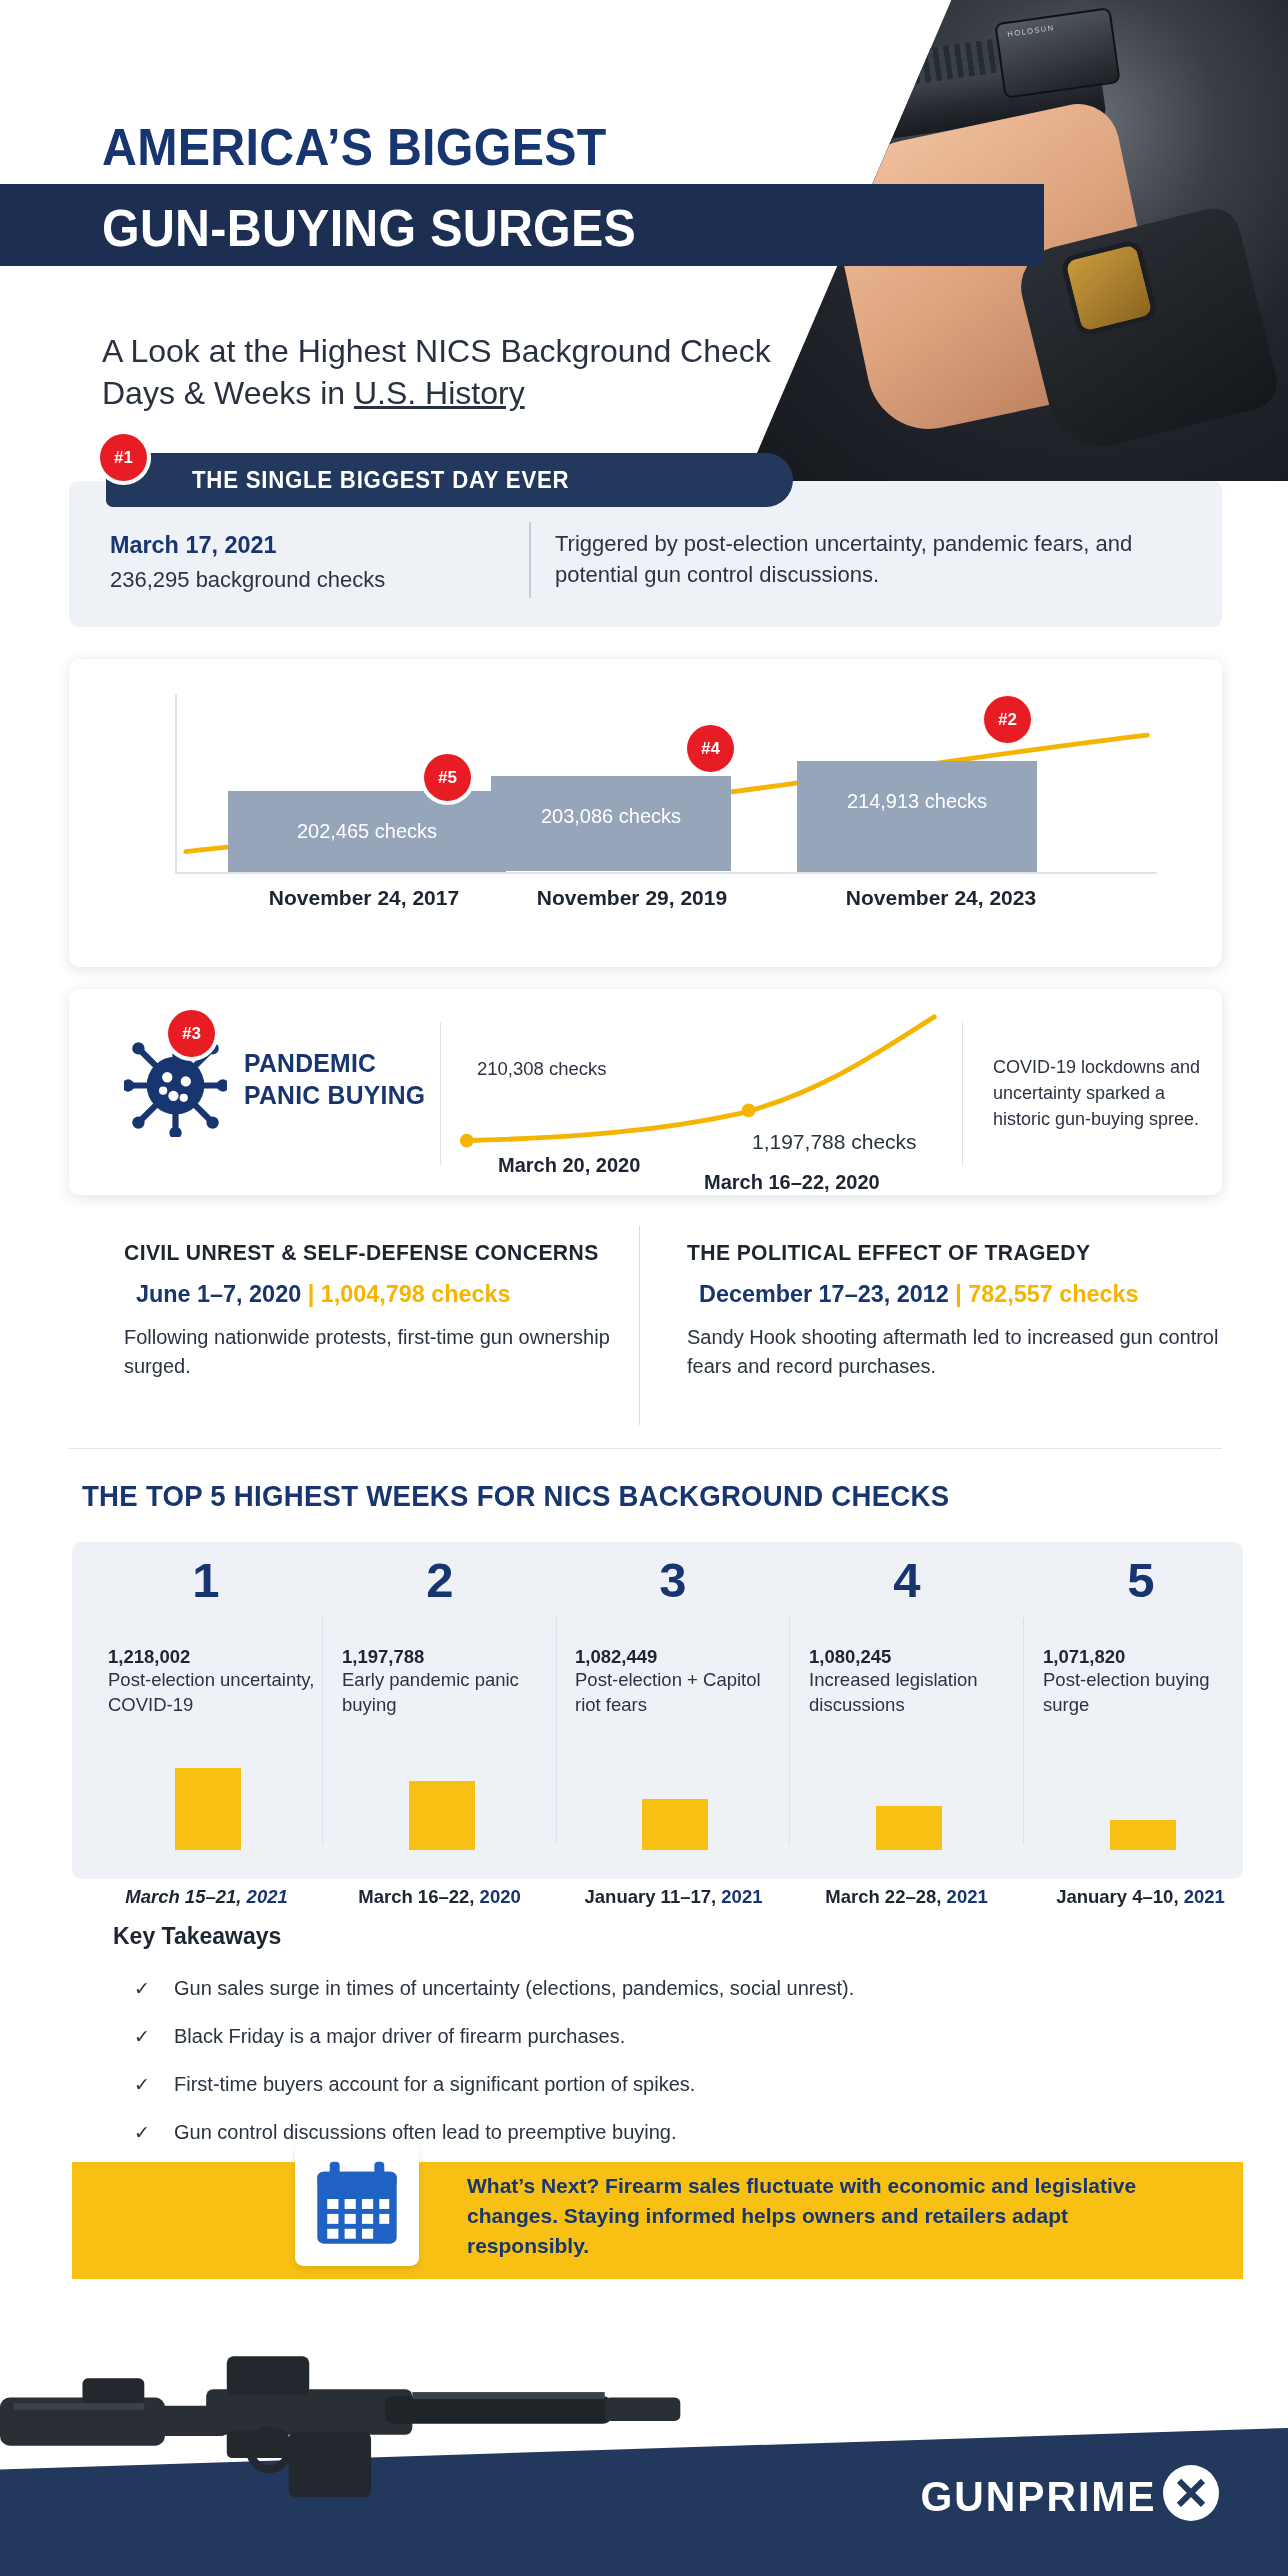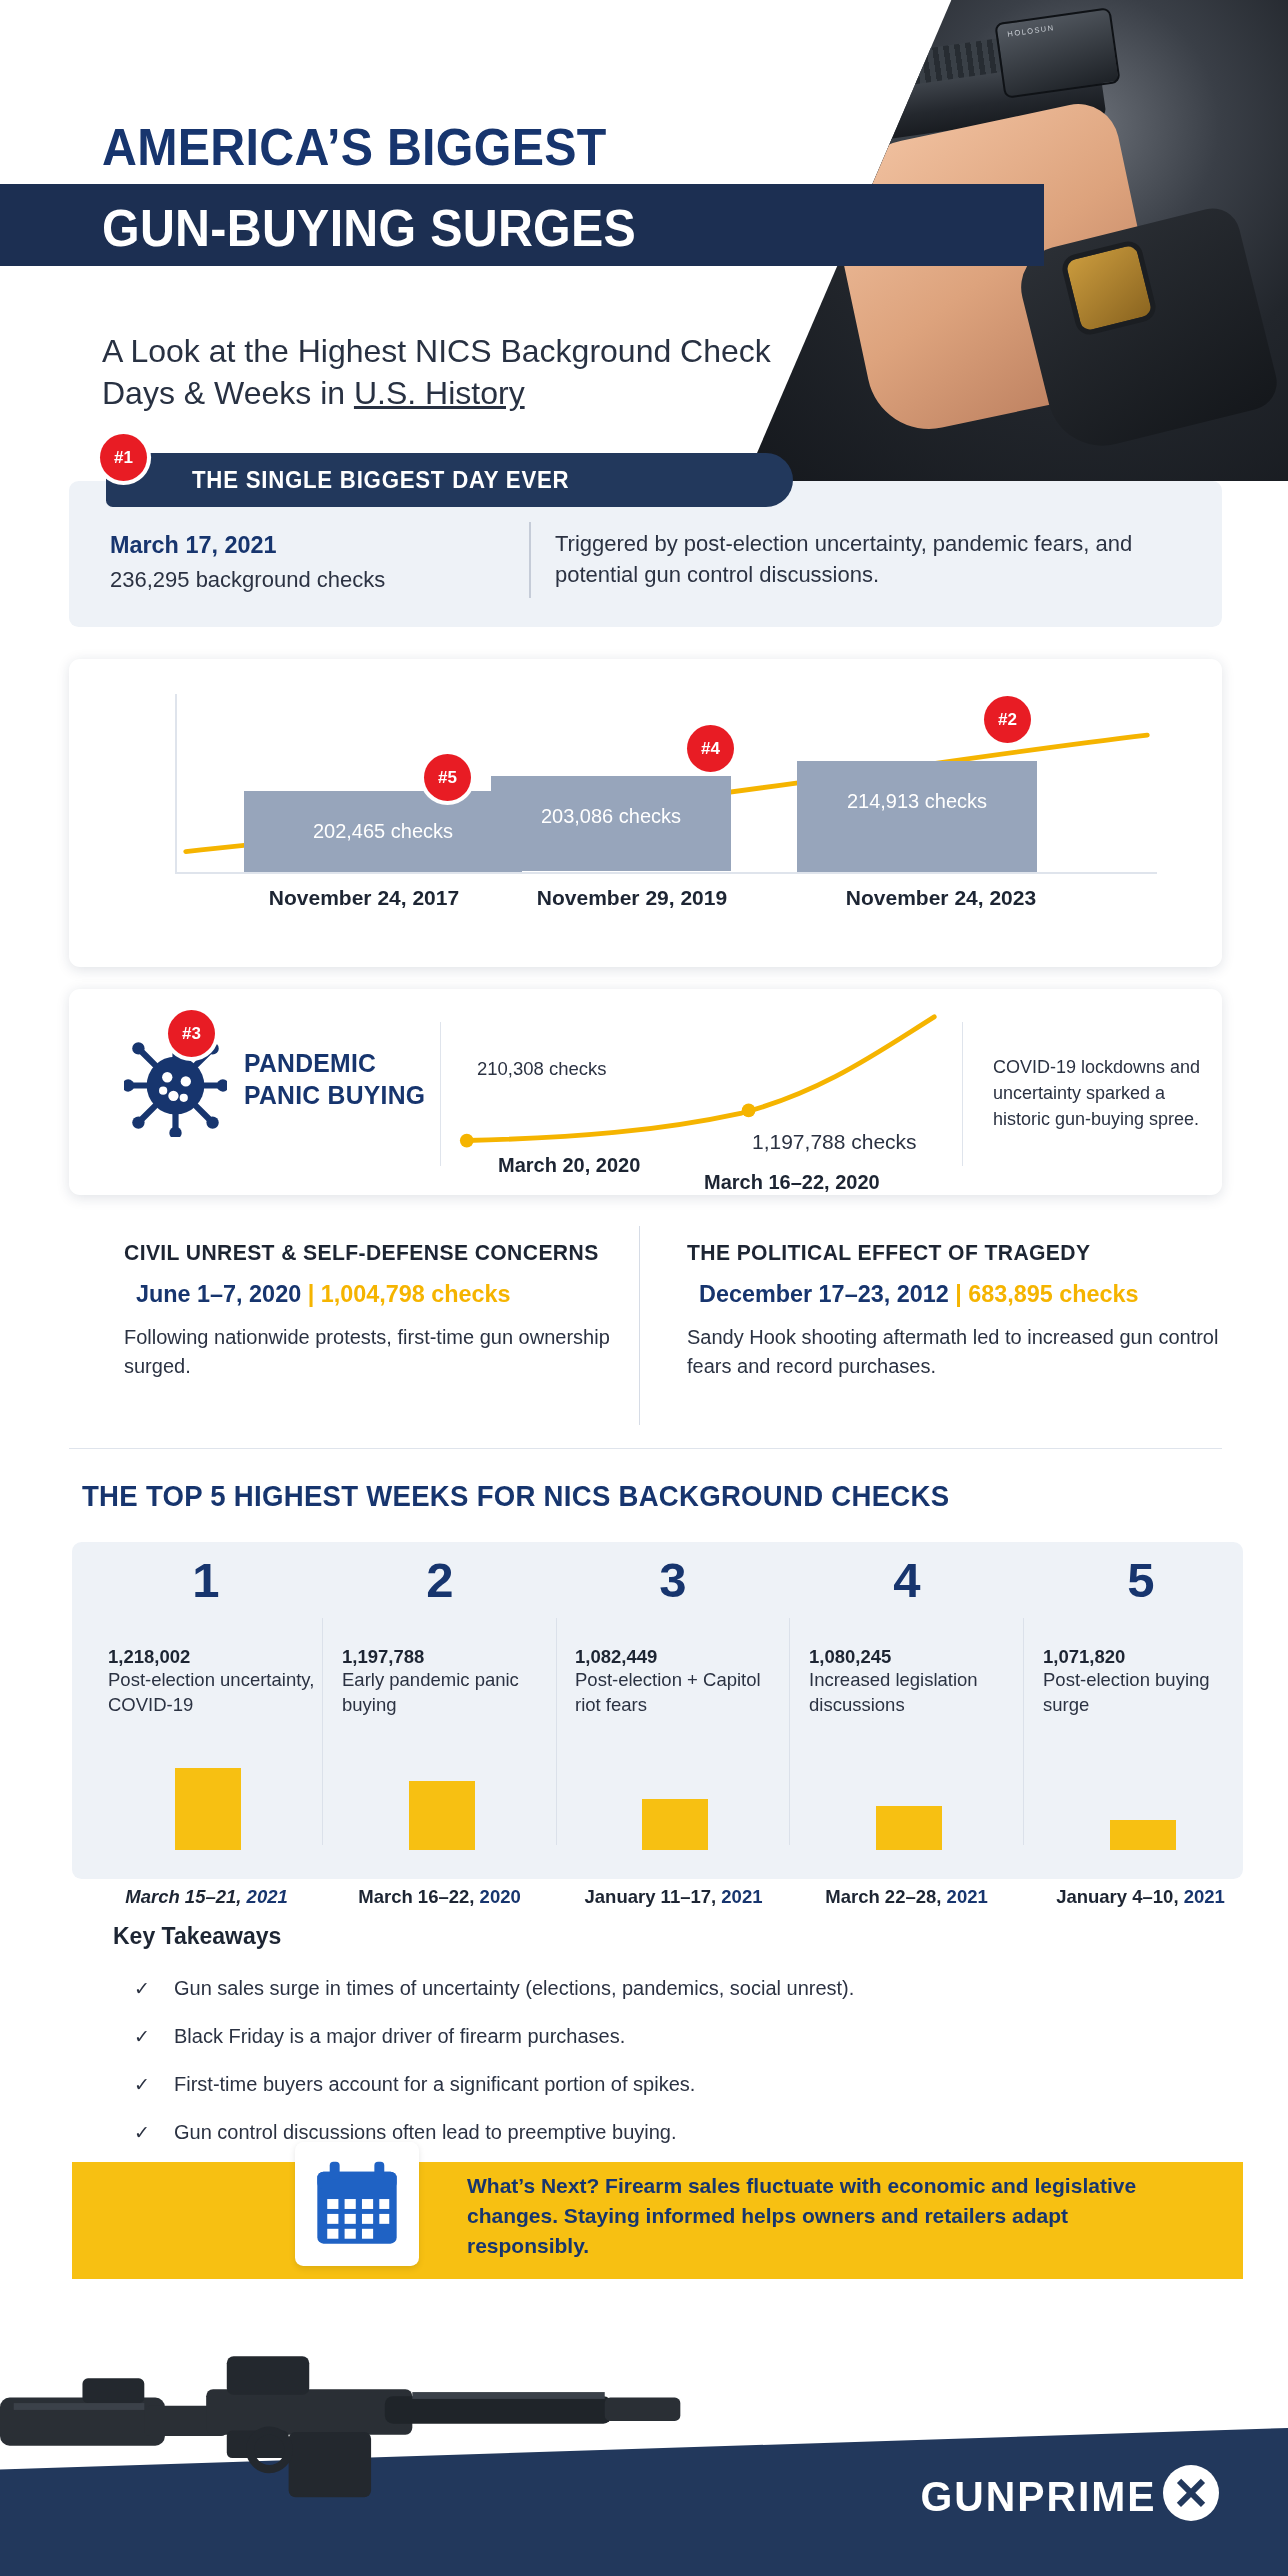--- a/index.html
+++ b/index.html
@@ -226,21 +226,21 @@
     width: 982px; height: 2.1px; background: #dfe4ec;
   }
   .bf-bar {
     position: absolute;
     background: #97a5bb;
     color: #ffffff;
     font-size: 20px;
     text-align: center;
   }
   .bf-bar span { position: absolute; left: 0; right: 0; top: 29px; }
-  #bfbar1 { left: 244px; top: 791px; width: 278px; height: 81px; }
+  #bfbar1 { left: 228px; top: 791px; width: 278px; height: 81px; }
   #bfbar2 { left: 491px; top: 776px; width: 240px; height: 95px; }
   #bfbar3 { left: 797px; top: 761px; width: 240px; height: 111px; }
   .bf-label {
     position: absolute;
     top: 886px;
     font-size: 21px; font-weight: 700; color: #1d2533;
     text-align: center;
   }
   #bflab1 { left: 206px; width: 316px; }
   #bflab2 { left: 474px; width: 316px; }
@@ -594,21 +594,21 @@
     <div class="col-head">CIVIL UNREST &amp; SELF-DEFENSE CONCERNS</div>
     <div class="col-stat">
       <span class="yr">June 1–7, 2020</span><span> | </span><span>1,004,798 checks</span>
     </div>
     <div class="col-desc">Following nationwide protests, first-time gun ownership surged.</div>
   </div>
 
   <div class="col-right">
     <div class="col-head">THE POLITICAL EFFECT OF TRAGEDY</div>
     <div class="col-stat">
-      <span class="yr">December 17–23, 2012</span><span> | </span><span>683,895 checks</span>
+      <span class="yr">December 17–23, 2012</span><span> | </span><span>782,557 checks</span>
     </div>
     <div class="col-desc">Sandy Hook shooting aftermath led to increased gun control fears and record purchases.</div>
   </div>
 
   <div class="divider-full"></div>
 
   <div class="top5-title">THE TOP 5 HIGHEST WEEKS FOR NICS BACKGROUND CHECKS</div>
   <div class="top5-card"></div>
 
   <div class="t5-col vdiv" style="left:89px;">

